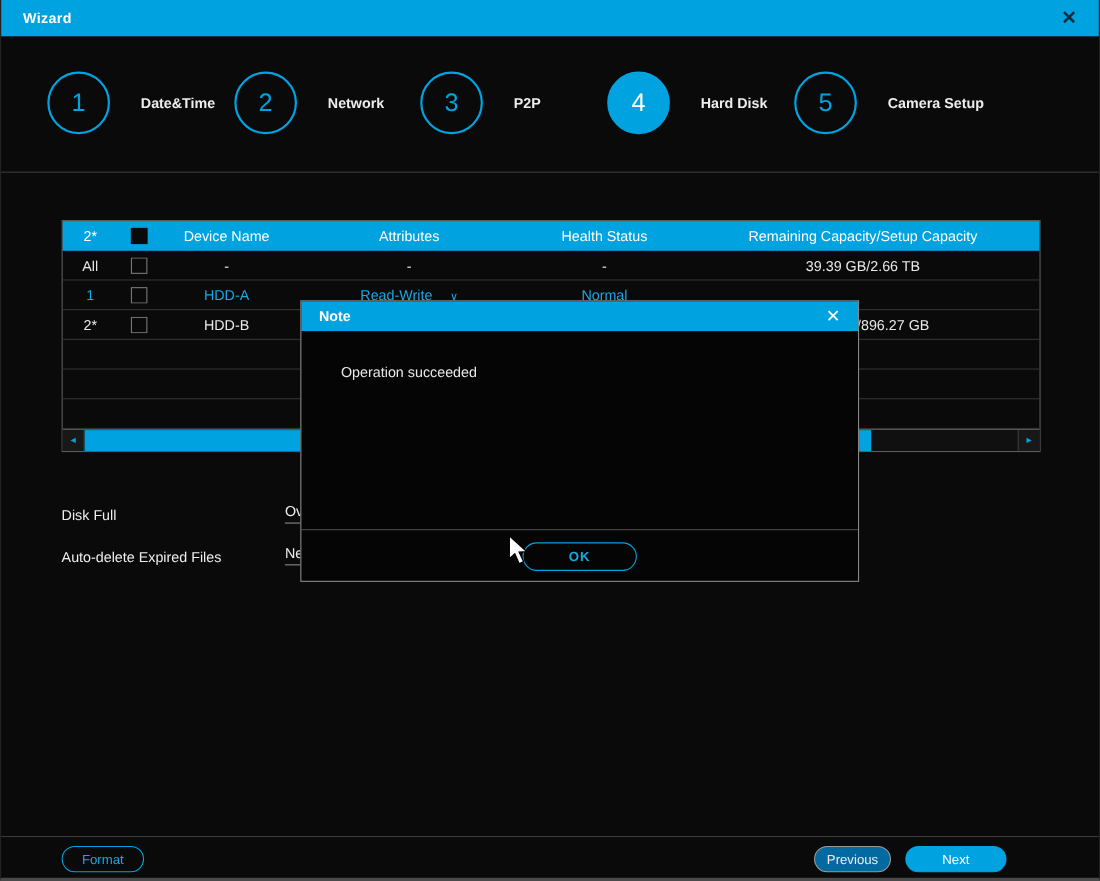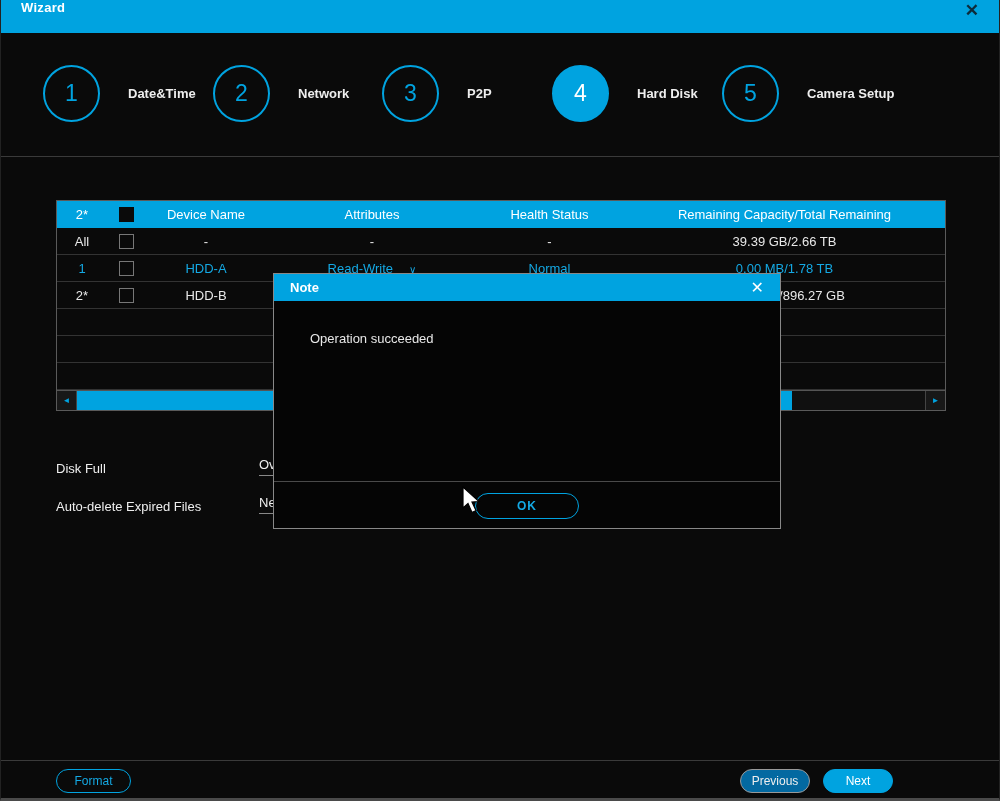--- a/index.html
+++ b/index.html
@@ -5,21 +5,21 @@
   * { margin:0; padding:0; box-sizing:border-box; }
   body { background:#000; font-family:"Liberation Sans", sans-serif; }
   .window {
     position:relative; width:1000px; height:801px;
     background:#0a0a0a; overflow:hidden;
     border-left:1px solid #222; border-right:1px solid #222; border-bottom:3px solid #4a4a4a;
   }
   
   .titlebar {
     position:absolute; left:0; top:0; width:100%; height:33px;
-    background:#00a3e0; display:flex; justify-content:space-between;
+    background:#00a3e0; display:flex; align-items:center; justify-content:space-between;
     padding:0 20px;
   }
   .titlebar .title { color:#fff; font-size:13px; font-weight:700; letter-spacing:.3px; }
   .titlebar .win-close { color:#0d2b3a; font-size:17px; font-weight:700; cursor:default; }
   
   .steps { position:absolute; left:0; top:33px; width:100%; height:124px; border-bottom:1px solid #3a3a3a; }
   .step { position:absolute; top:32px; display:flex; align-items:center; }
   .step-circle {
     width:57px; height:57px; border-radius:50%; border:2px solid #00a3e0;
     display:flex; align-items:center; justify-content:center;
@@ -81,21 +81,21 @@
     margin-top:11px; width:104px; height:26px; background:transparent;
     border:1px solid #00a3e0; border-radius:13px; color:#14a9e4;
     font-size:12px; font-weight:700; font-family:"Liberation Sans", sans-serif; letter-spacing:1px;
   }
   
   .footer-line { position:absolute; left:0; top:760px; width:100%; border-top:1px solid #3a3a3a; }
   .btn { position:absolute; top:769px; height:24px; border-radius:12px; font-size:12px;
          font-family:"Liberation Sans", sans-serif; display:flex; align-items:center; justify-content:center; }
   .btn-format { left:55px; width:75px; background:transparent; border:1px solid #00a3e0; color:#14a9e4; }
   .btn-previous { left:739px; width:70px; background:#0369a1; border:1px solid #999; color:#eee;text-align:center; }
-  .btn-next { left:822px; width:70px; background:#00a3e0; border:1px solid #00a3e0; color:#fff; }
+  .btn-next { left:822px; width:92px; background:#00a3e0; border:1px solid #00a3e0; color:#fff; }
   
   .cursor { position:absolute; left:460px; top:486px; z-index:20; }
 </style>
 </head>
 <body>
 
 <div class="window">
 
   <div class="titlebar">
     <span class="title">Wizard</span>
@@ -137,21 +137,21 @@
 
   <div class="htable">
     <div class="trow head">
       <div class="cell">2*</div>
       <div class="cell">
           <div class="checkbox filled"></div>
         </div>
       <div class="cell">Device Name</div>
       <div class="cell">Attributes</div>
       <div class="cell">Health Status</div>
-      <div class="cell">Remaining Capacity/Total Remaining</div>
+      <div class="cell">Remaining Capacity/Setup Capacity</div>
     </div>
 
     <div class="trow">
       <div class="cell">All</div>
       <div class="cell">
           <div class="checkbox"></div>
         </div>
       <div class="cell">-</div>
       <div class="cell">-</div>
       <div class="cell">-</div>
@@ -159,21 +159,20 @@
     </div>
 
     <div class="trow cyan">
       <div class="cell">1</div>
       <div class="cell">
           <div class="checkbox"></div>
         </div>
       <div class="cell">HDD-A</div>
       <div class="cell"><span>Read-Write</span><span class="chev">∨</span></div>
       <div class="cell">Normal</div>
-      <div class="cell">0.00 MB/1.78 TB</div>
     </div>
 
     <div class="trow">
       <div class="cell">2*</div>
       <div class="cell">
           <div class="checkbox"></div>
         </div>
       <div class="cell">HDD-B</div>
       <div class="cell"></div>
       <div class="cell"></div>

